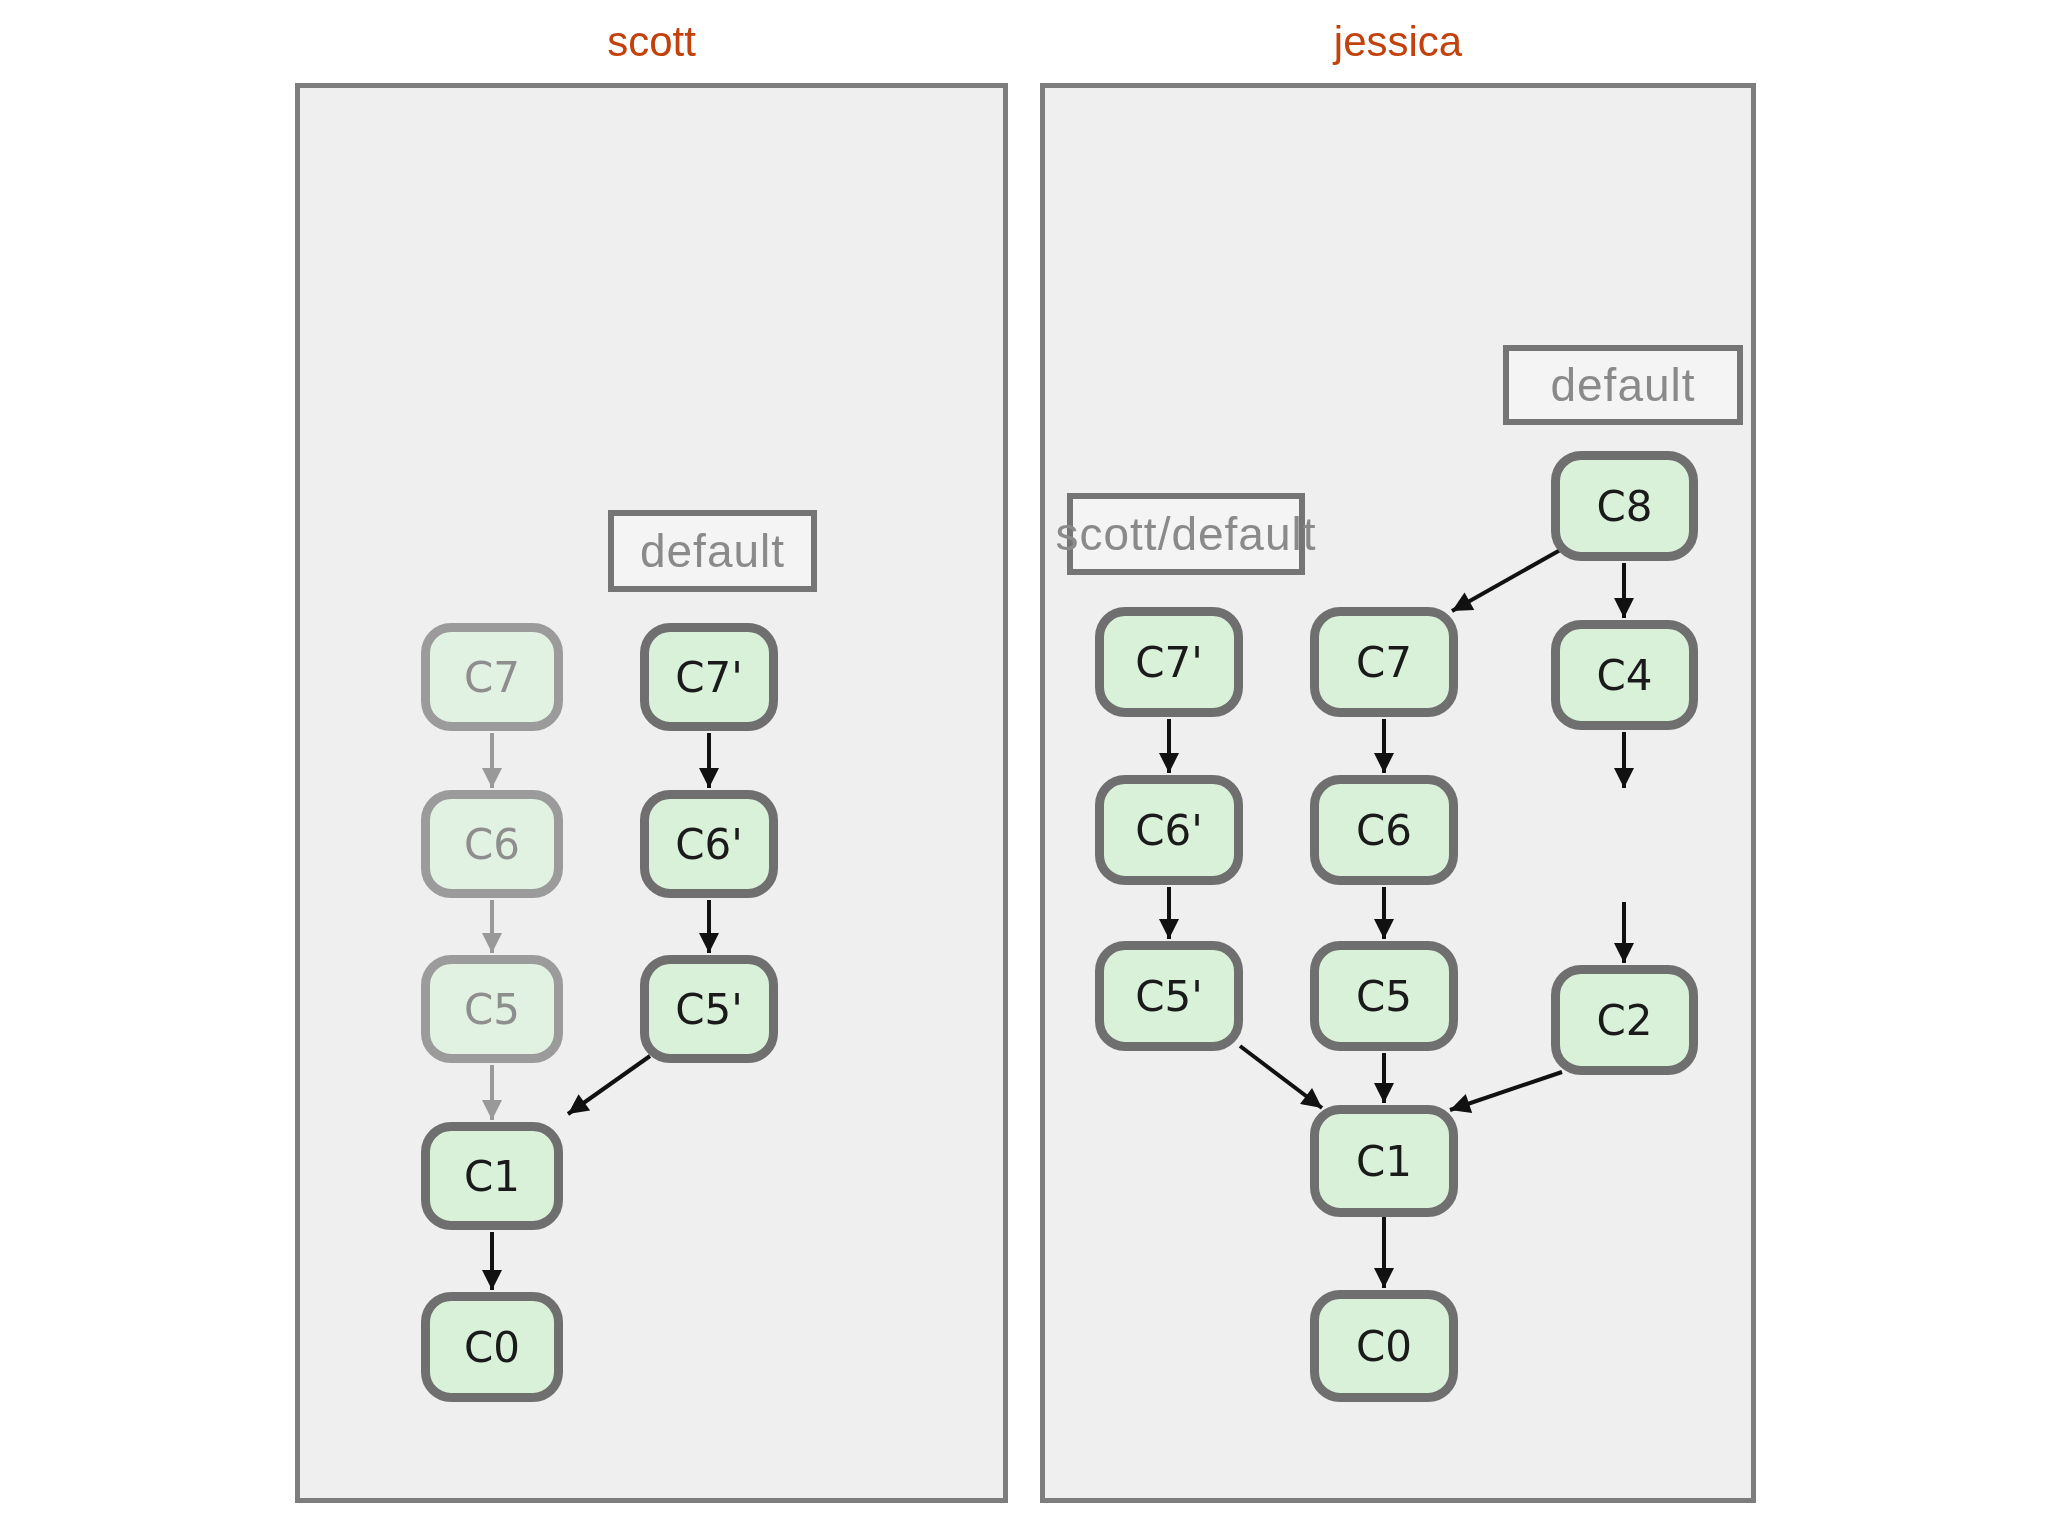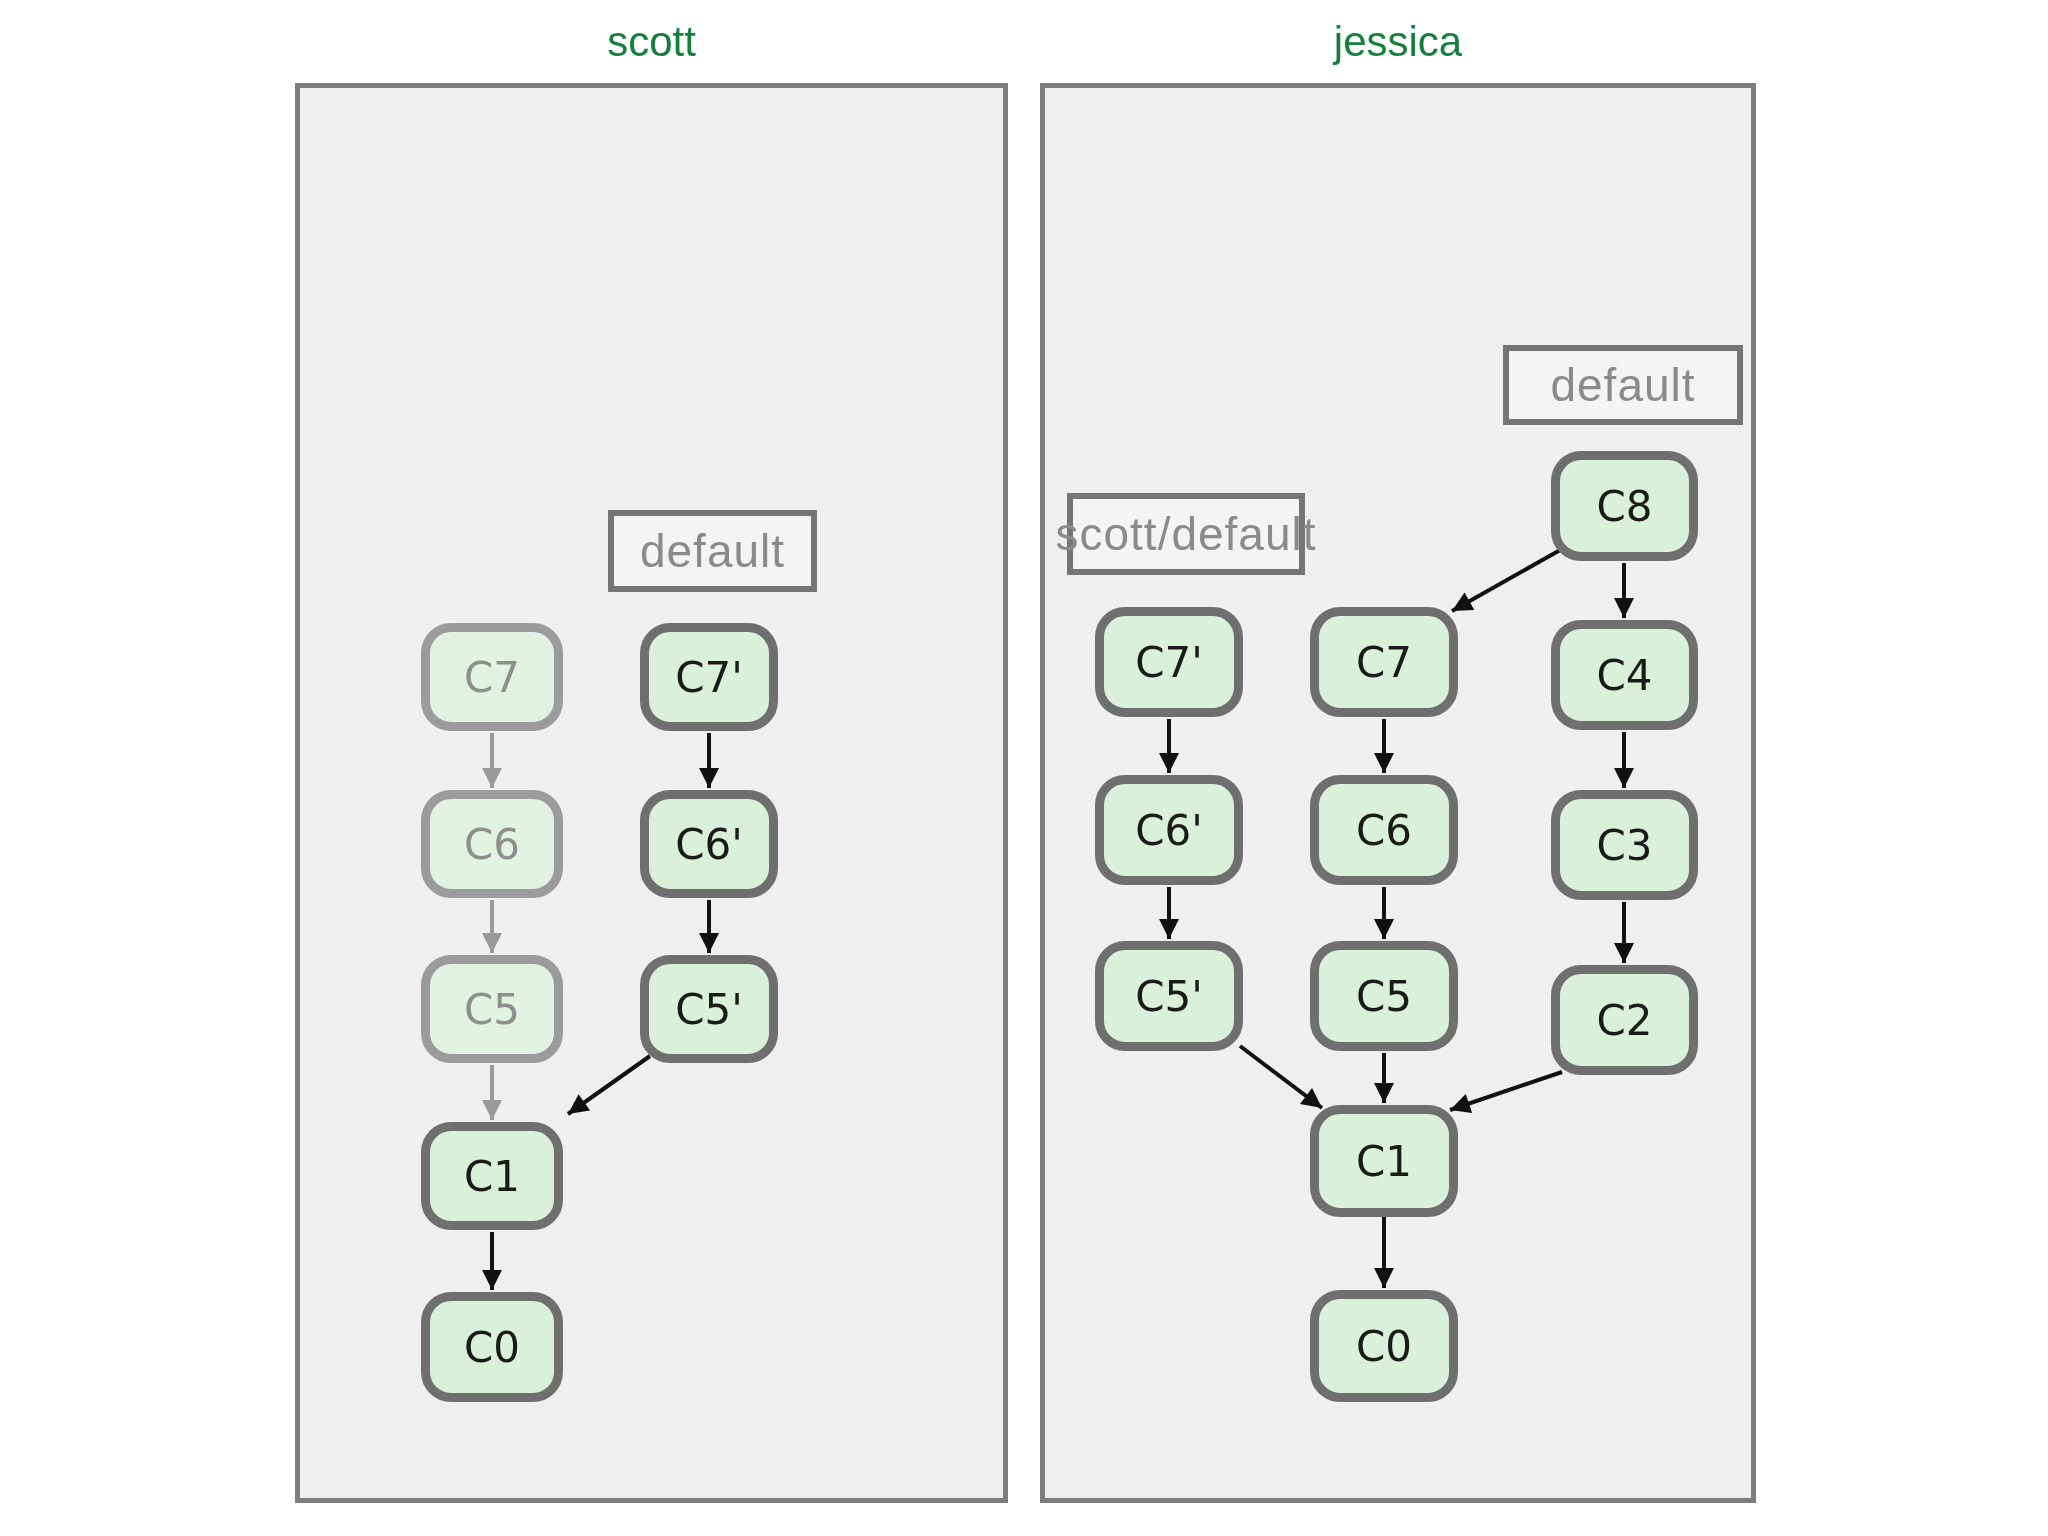--- a/index.html
+++ b/index.html
@@ -1,20 +1,20 @@
 <!DOCTYPE html>
 <html><head>
 <meta charset="utf-8">
 <style>
   html,body{margin:0;padding:0;background:#ffffff;}
   .canvas{position:relative;width:2048px;height:1536px;background:#ffffff;
           font-family:"Liberation Sans", sans-serif;overflow:hidden;}
   .edge-layer{position:absolute;left:0;top:0;width:2048px;height:1536px;pointer-events:none;}
   .panel{position:absolute;box-sizing:border-box;background:#f0eff0;border:5px solid #7d7d7d;}
-  .panel-title{position:absolute;text-align:center;font-size:42px;color:#15803d;}
+  .panel-title{position:absolute;text-align:center;font-size:42px;color:#c2410c;}
   .node{position:absolute;box-sizing:border-box;display:flex;align-items:center;justify-content:center;
         background:#d9f1d9;border:9px solid #6f6f6f;border-radius:30px;
         font-family:"DejaVu Sans", sans-serif;font-size:42px;color:#1a1a1a;text-align:center;}
   .node.faded{border-color:#9b9b9b;color:#8e8e8e;background:#e2f2e2;}
   .branch-label{position:absolute;box-sizing:border-box;display:flex;align-items:center;justify-content:center;
         background:#f4f4f4;border:6px solid #757575;font-size:46px;color:#8a8a8a;letter-spacing:1px;}
 </style>
 </head>
 <body>
 
@@ -74,21 +74,20 @@
   <div class="branch-label" style="left:1503px;top:345px;width:240px;height:80px;">default</div>
 
   <div class="node" style="left:1551px;top:451px;width:147px;height:110px;">C8</div>
 
   <div class="node" style="left:1095px;top:607px;width:148px;height:110px;">C7'</div>
   <div class="node" style="left:1310px;top:607px;width:148px;height:110px;">C7</div>
   <div class="node" style="left:1551px;top:620px;width:147px;height:110px;">C4</div>
 
   <div class="node" style="left:1095px;top:775px;width:148px;height:110px;">C6'</div>
   <div class="node" style="left:1310px;top:775px;width:148px;height:110px;">C6</div>
-  <div class="node" style="left:1551px;top:790px;width:147px;height:110px;">C3</div>
 
   <div class="node" style="left:1095px;top:941px;width:148px;height:110px;">C5'</div>
   <div class="node" style="left:1310px;top:941px;width:148px;height:110px;">C5</div>
   <div class="node" style="left:1551px;top:965px;width:147px;height:110px;">C2</div>
 
   <div class="node" style="left:1310px;top:1105px;width:148px;height:112px;">C1</div>
   <div class="node" style="left:1310px;top:1290px;width:148px;height:112px;">C0</div>
 
 </div>
 

